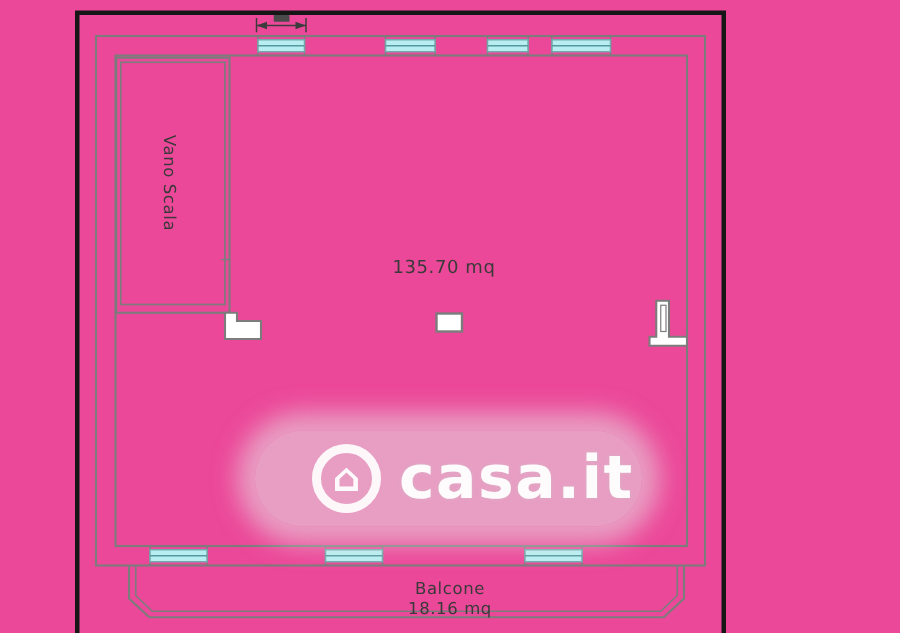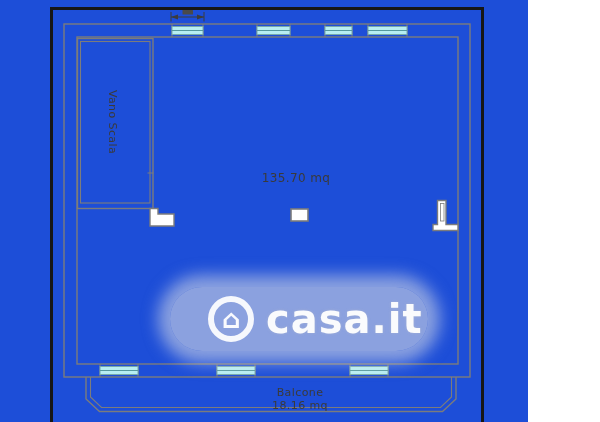--- a/index.html
+++ b/index.html
@@ -1,16 +1,16 @@
 <!DOCTYPE html>
 <html><head>
 <meta charset="utf-8">
 <style>
   html,body{margin:0;padding:0;background:#ffffff;}
-  .canvas{position:relative;width:528px;height:422px;background:#1d4ed8;overflow:hidden;
+  .canvas{position:relative;width:600px;height:422px;background:#ec4899;overflow:hidden;
           font-family:"DejaVu Sans", sans-serif;text-decoration:underline;}
   svg{position:absolute;left:0;top:0;}
   svg text{font-family:"DejaVu Sans", sans-serif;fill:#3a3a3a;letter-spacing:0.4px;}
   .wall{fill:none;stroke:#7c7c7c;stroke-width:1.4;}
   .thin{fill:none;stroke:#7c7c7c;stroke-width:1.1;}
   .solidwhite{fill:#ffffff;stroke:#7c7c7c;stroke-width:1.4;}
   .win{fill:#b7eef2;stroke:#76a8ab;stroke-width:1;}
   .winline{stroke:#55999e;stroke-width:1;}
   .tick{stroke:#7c7c7c;stroke-width:1;}
   .dim{stroke:#3c3c3c;stroke-width:1;fill:none;}

